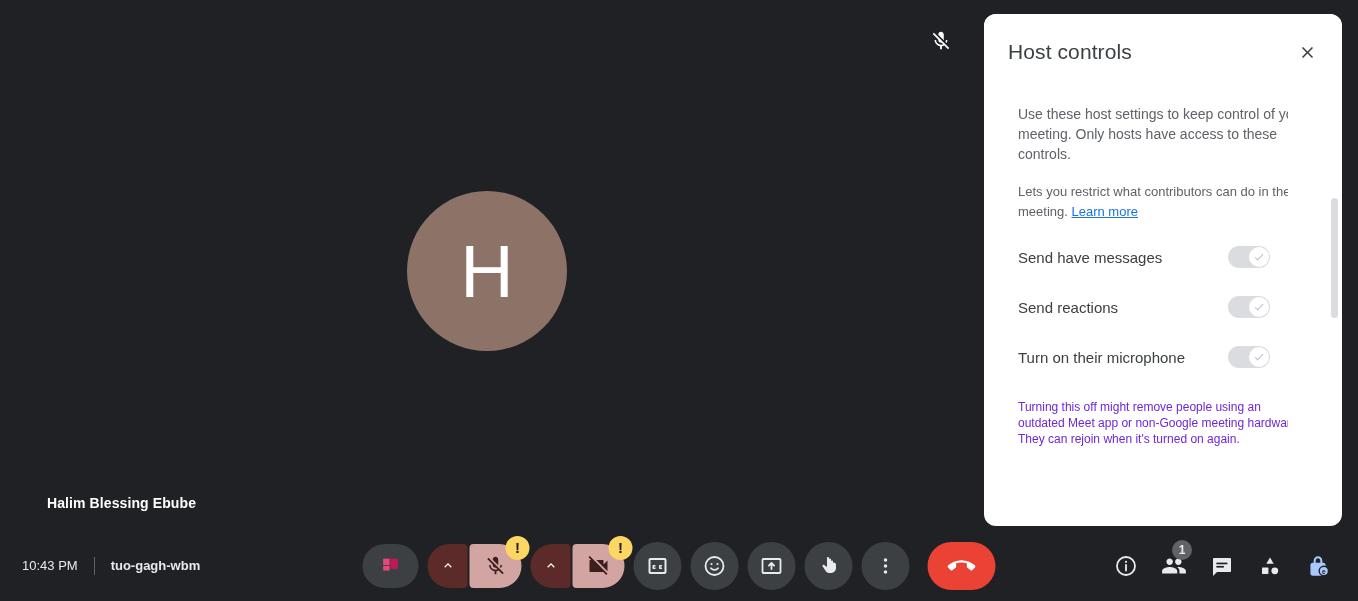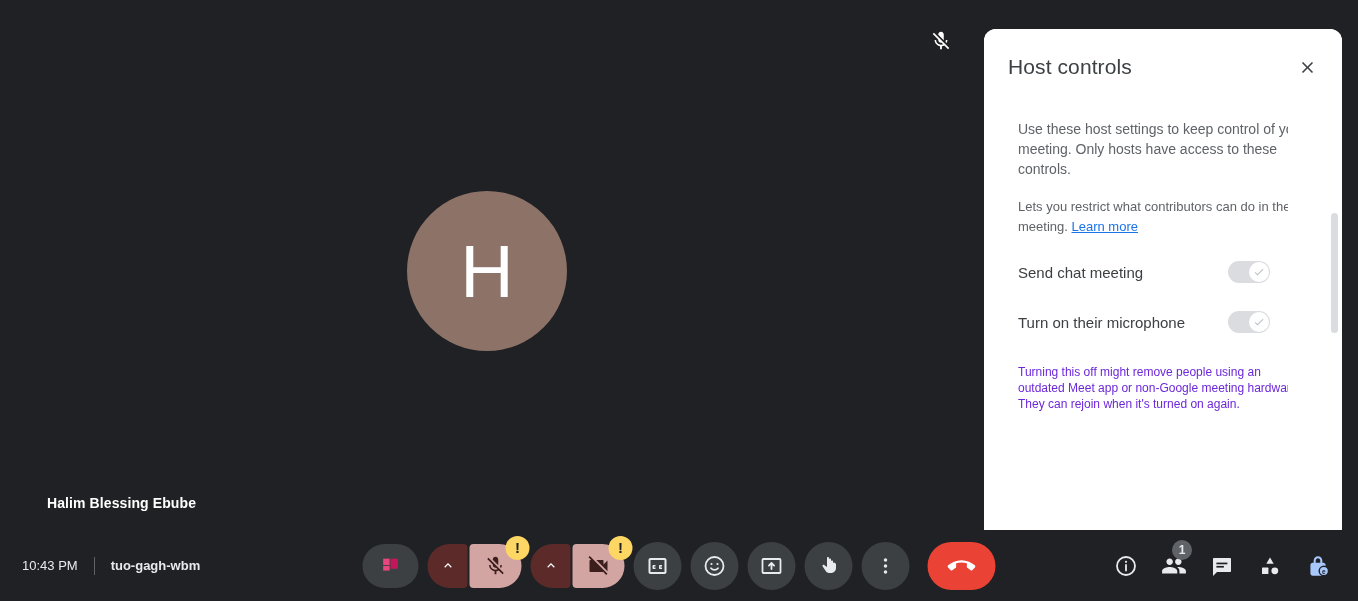--- a/index.html
+++ b/index.html
@@ -32,21 +32,21 @@
   }
   .participant-name {
     position: absolute; left: 24px; top: 495px;
     color: #ffffff; font-size: 14px; font-weight: bold;
     letter-spacing: .1px;
     padding-left: 23px;
   }
 
   
   .panel {
-    position: absolute; left: 984px; top: 29px;
+    position: absolute; left: 984px; top: 14px;
     width: 358px; height: 512px;
     background: #ffffff; border-radius: 12px;
     overflow: hidden;
   }
   .panel-header {
     position: absolute; left: 0; top: 0; width: 358px; height: 78px;
     background: #ffffff; z-index: 5;
     display: flex; align-items: flex-start; justify-content: space-between;
     padding: 26px 18px 0 24px;
   }
@@ -221,30 +221,40 @@
         <div class="intro">Use these host settings to keep control of your meeting. Only hosts have access to these controls.</div>
 
         <div class="subnote">
           <span>Lets you restrict what contributors can do in the meeting.</span>
           <a href="#">Learn more</a>
         </div>
 
 
 
         <div class="row">
-          <div class="row-label">Send chat meeting</div>
+          <div class="row-label">Send have messages</div>
           <button class="toggle">
             <span class="knob">
               <svg width="12" height="12" viewBox="0 0 24 24" fill="#bdc1c6">
                 <path d="M9 16.2L4.8 12l-1.4 1.4L9 19 21 7l-1.4-1.4z"></path>
               </svg>
             </span>
           </button>
         </div>
 
+        <div class="row">
+          <div class="row-label">Send reactions</div>
+          <button class="toggle">
+            <span class="knob">
+              <svg width="12" height="12" viewBox="0 0 24 24" fill="#bdc1c6">
+                <path d="M9 16.2L4.8 12l-1.4 1.4L9 19 21 7l-1.4-1.4z"></path>
+              </svg>
+            </span>
+          </button>
+        </div>
 
         <div class="row">
           <div class="row-label">Turn on their microphone</div>
           <button class="toggle">
             <span class="knob">
               <svg width="12" height="12" viewBox="0 0 24 24" fill="#bdc1c6">
                 <path d="M9 16.2L4.8 12l-1.4 1.4L9 19 21 7l-1.4-1.4z"></path>
               </svg>
             </span>
           </button>

